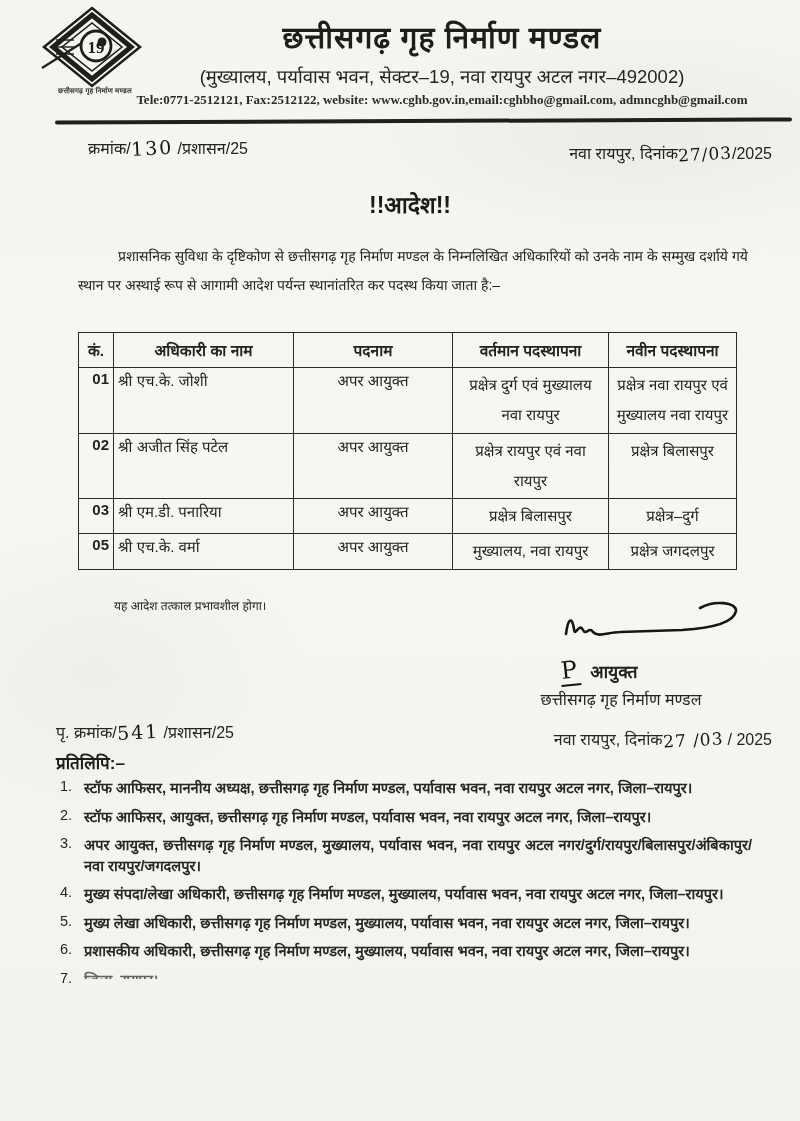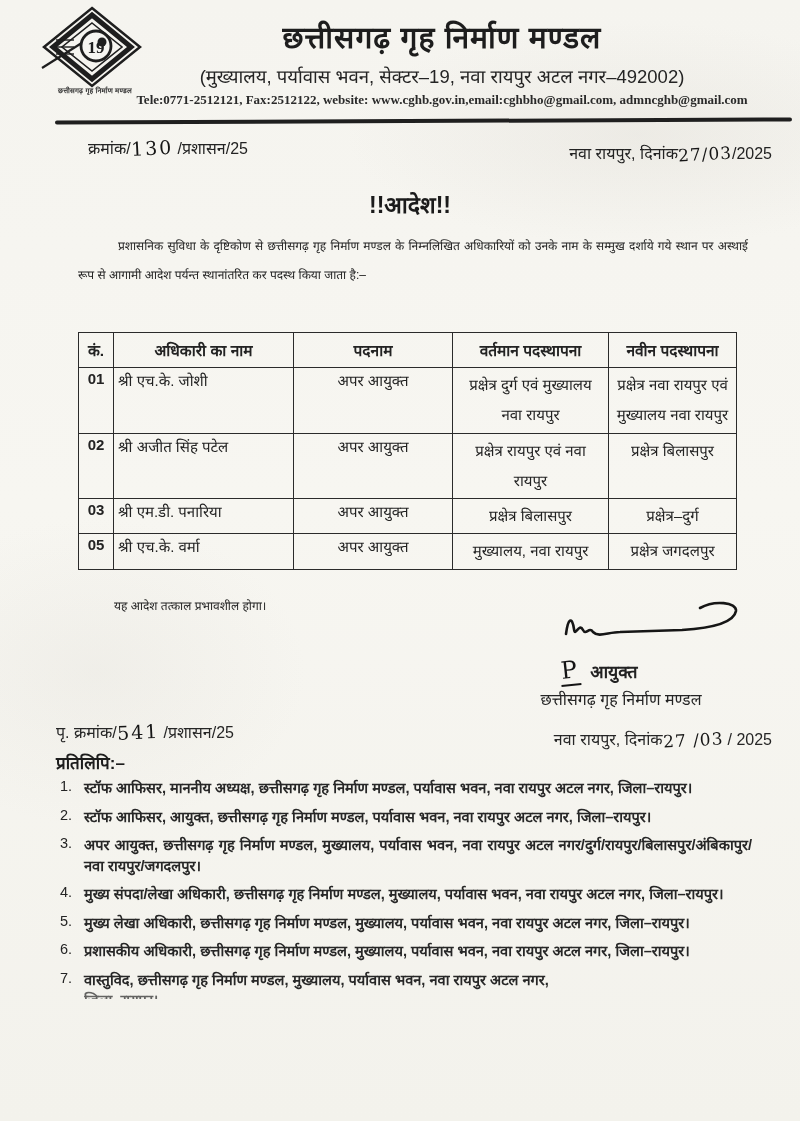--- a/index.html
+++ b/index.html
@@ -36,31 +36,31 @@
   .ref-right{position:absolute;right:0;top:6px;white-space:nowrap;}
   .hand{
     font-family:"DejaVu Serif","Liberation Serif",serif;
     display:inline-block;font-size:19px;letter-spacing:2px;
     transform:rotate(-3deg) translateY(1px);color:#161616;
   }
   .hand-sm{font-size:17px;letter-spacing:1px;}
   
   .order-title{position:absolute;left:0;top:188px;width:820px;text-align:center;font-size:23px;font-weight:700;color:#1b1b1b;}
   .order-body{
-    position:absolute;left:78px;top:232px;width:670px;
-    font-size:12px;line-height:29px;text-align:justify;text-indent:40px;color:#242424;
+    position:absolute;left:78px;top:242px;width:670px;
+    font-size:14px;line-height:29px;text-align:justify;text-indent:40px;color:#242424;
   }
   
   table.transfer{
     position:absolute;left:78px;top:332px;border-collapse:collapse;table-layout:fixed;
     font-size:15px;color:#232323;
   }
   table.transfer th,table.transfer td{border:1.6px solid #2b2b2b;padding:2px 4px;vertical-align:top;}
   table.transfer th{font-size:15.5px;font-weight:700;vertical-align:middle;padding:6px 2px;}
-  td.c-serial{text-align:center;font-weight:600;padding-top:5px;}
+  td.c-serial{text-align:right;font-weight:600;padding-top:5px;}
   td.c-name{padding-left:7px;padding-top:5px;}
   td.c-desig,td.c-cur,td.c-new{text-align:center;padding-top:5px;}
   td.c-cur,td.c-new{line-height:30px;}
   tr.r1{height:66px;} tr.r2{height:60px;} tr.r3{height:33px;} tr.r4{height:33px;} tr.r5{height:36px;}
   
   .effect-line{position:absolute;left:114px;top:597px;font-size:12px;color:#242424;}
   .approval-line{position:absolute;left:78px;top:624px;font-size:16.5px;font-weight:700;color:#1d1d1d;
     border-bottom:1.6px solid #1d1d1d;padding-bottom:2px;}
   .sig-scribble{position:absolute;left:558px;top:582px;width:192px;height:68px;}
   .sig-line1{position:absolute;left:560px;top:656px;white-space:nowrap;}
@@ -201,19 +201,18 @@
       <span class="copy-num">5.</span>
       <span class="copy-text">मुख्य लेखा अधिकारी, छत्तीसगढ़ गृह निर्माण मण्डल, मुख्यालय, पर्यावास भवन, नवा रायपुर अटल नगर, जिला–रायपुर।</span>
     </div>
     <div class="copy-item">
       <span class="copy-num">6.</span>
       <span class="copy-text">प्रशासकीय अधिकारी, छत्तीसगढ़ गृह निर्माण मण्डल, मुख्यालय, पर्यावास भवन, नवा रायपुर अटल नगर, जिला–रायपुर।</span>
     </div>
     <div class="copy-item">
       <span class="copy-num">7.</span>
       <span class="copy-text">
-        <span>वास्तुविद, छत्तीसगढ़ गृह निर्माण मण्डल, मुख्यालय, पर्यावास भवन, नवा रायपुर अटल नगर,</span>
         <span class="cut-line" style="display:block">जिला–रायपुर।</span>
       </span>
     </div>
   </div>
 
 </div>
 
 </body></html>

